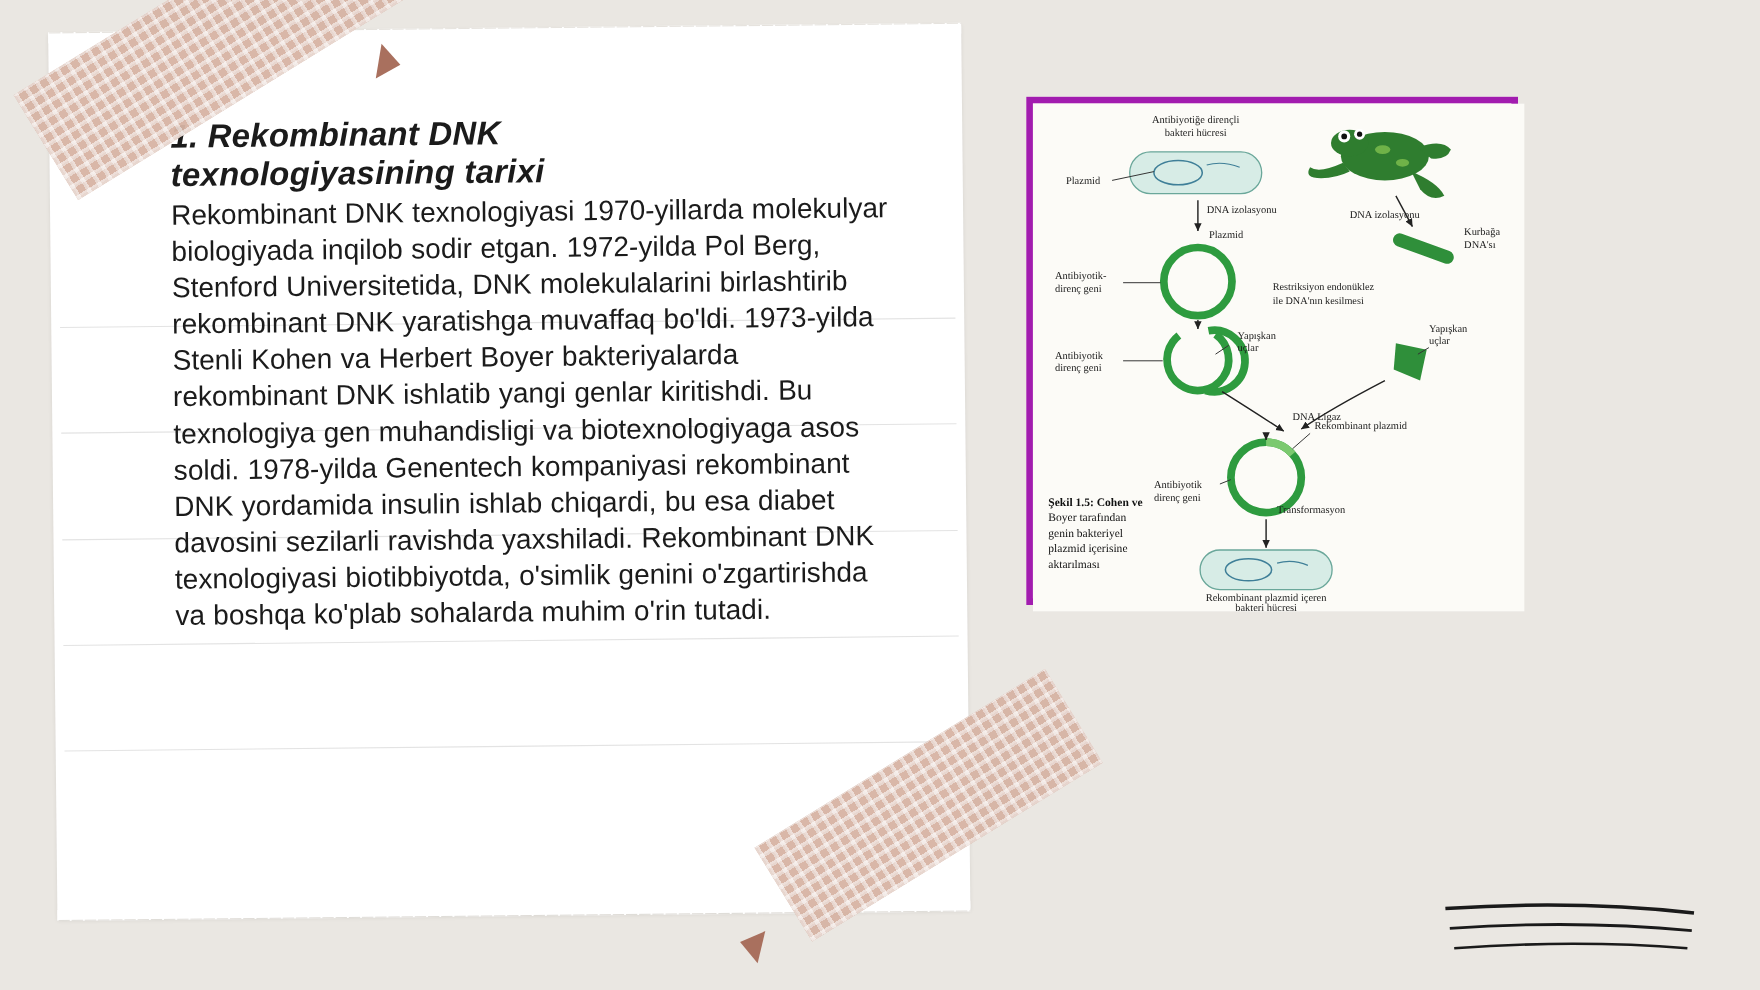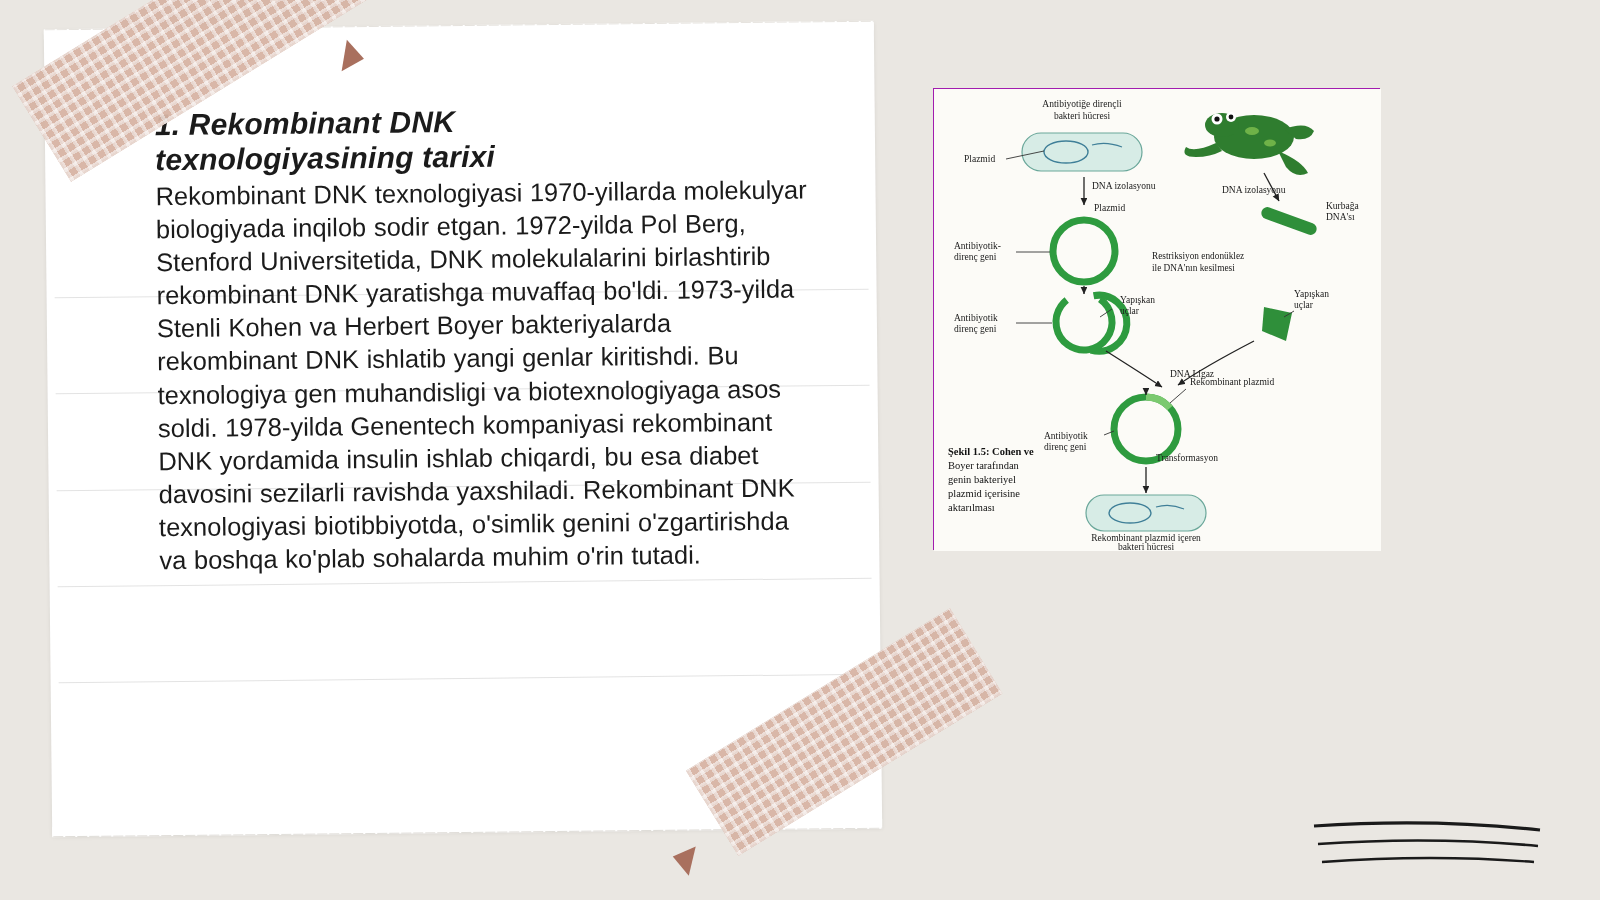--- a/index.html
+++ b/index.html
@@ -104,21 +104,21 @@
     border-bottom: 15px solid transparent;
     transform: rotate(14deg);
   }
 
   
   #figure {
     position: absolute;
     left: 933px; top: 88px;
     width: 447px; height: 462px;
     background: #fcfbf7;
-    border: 1px solid #a21caf;
+    border: 6px solid #a21caf;
   }
   #figsvg { display:block; width: 447px; height: 462px; }
 
   
   #deco-lines {
     position: absolute;
     right: 58px; bottom: 22px;
     width: 230px; height: 62px;
   }
 

